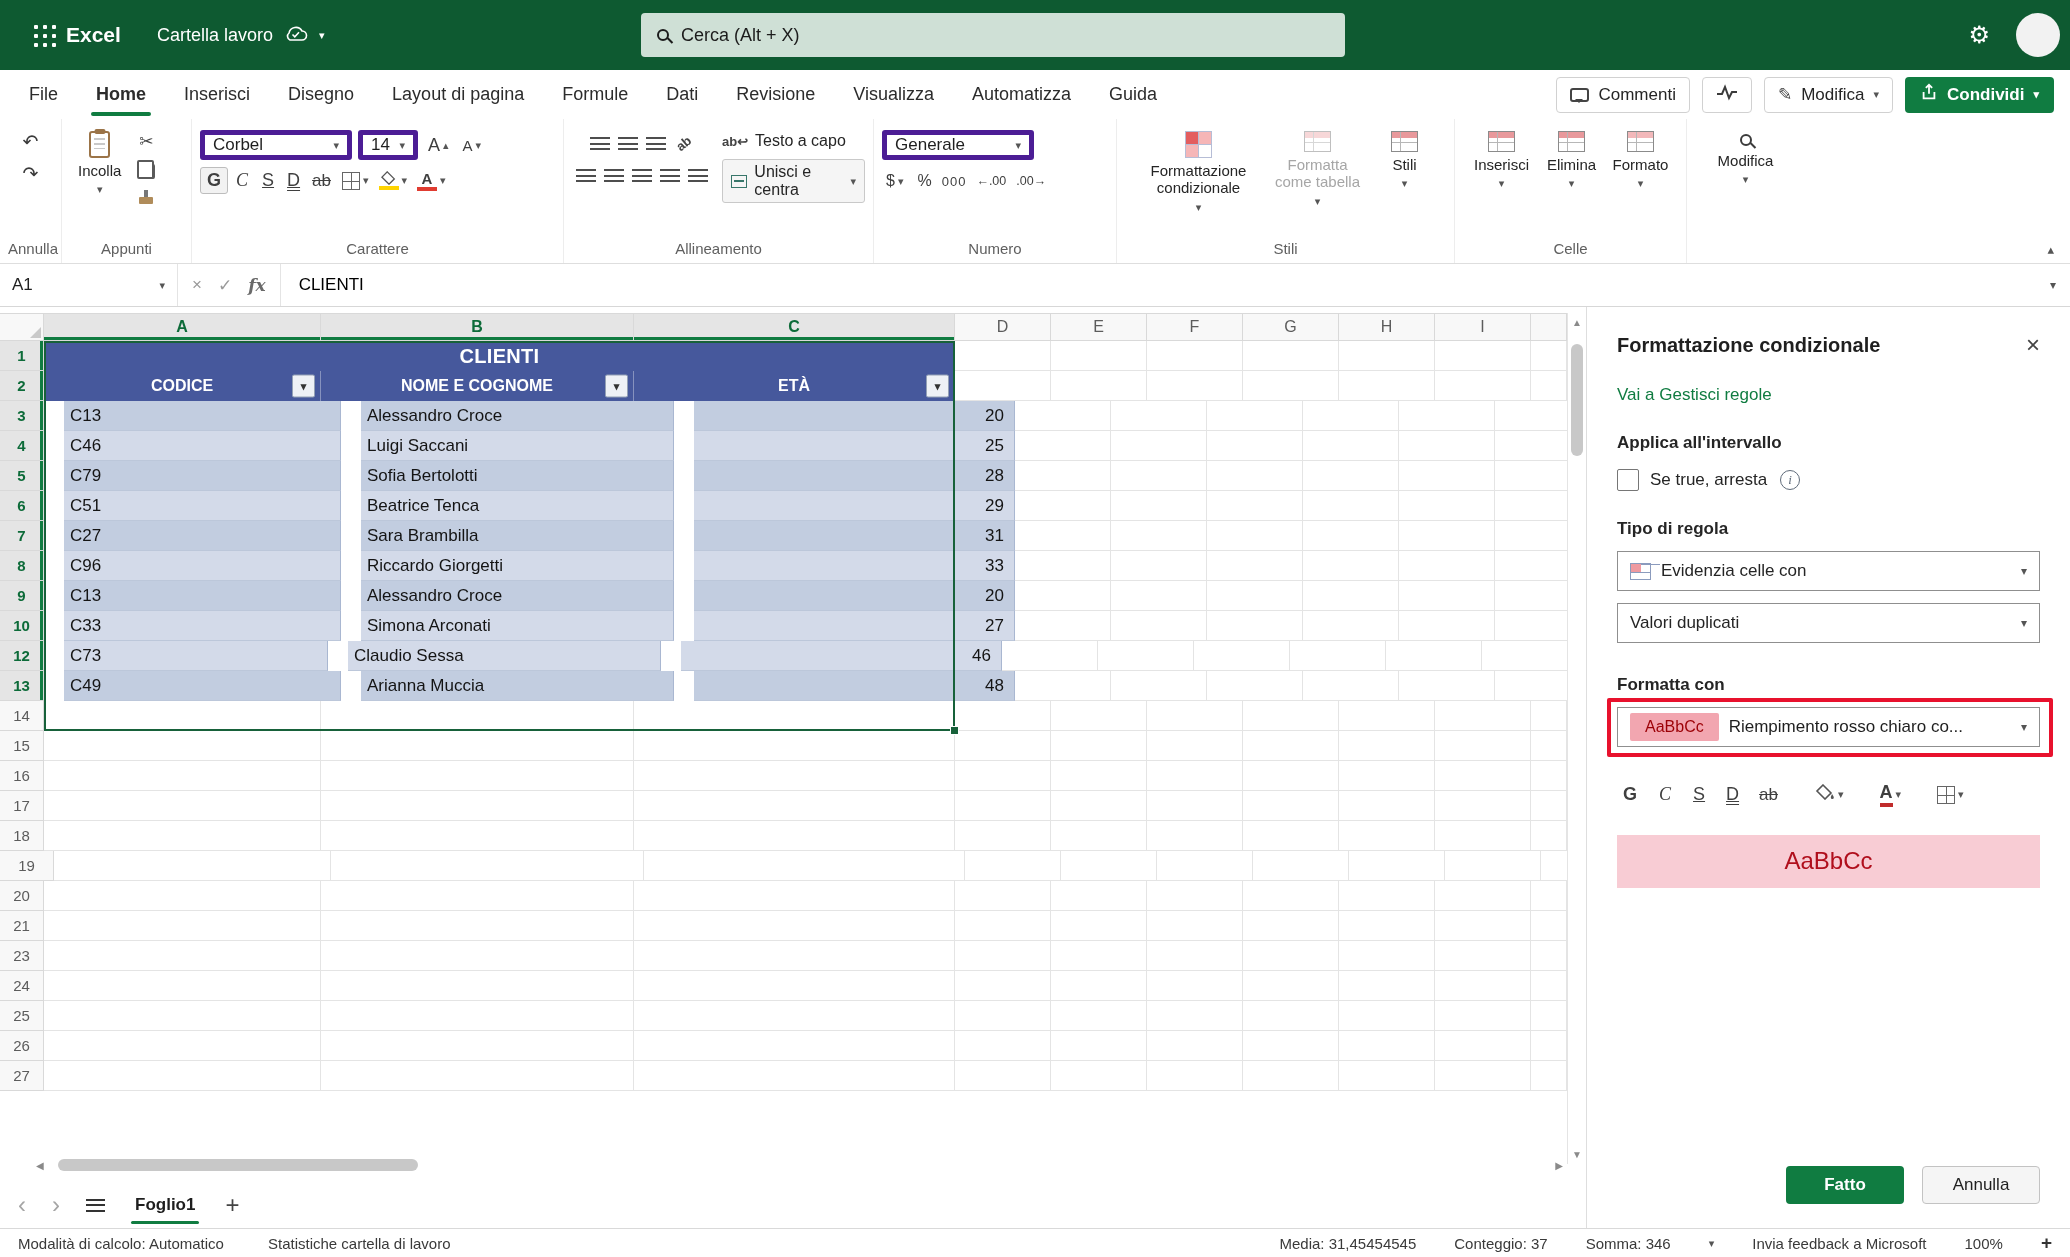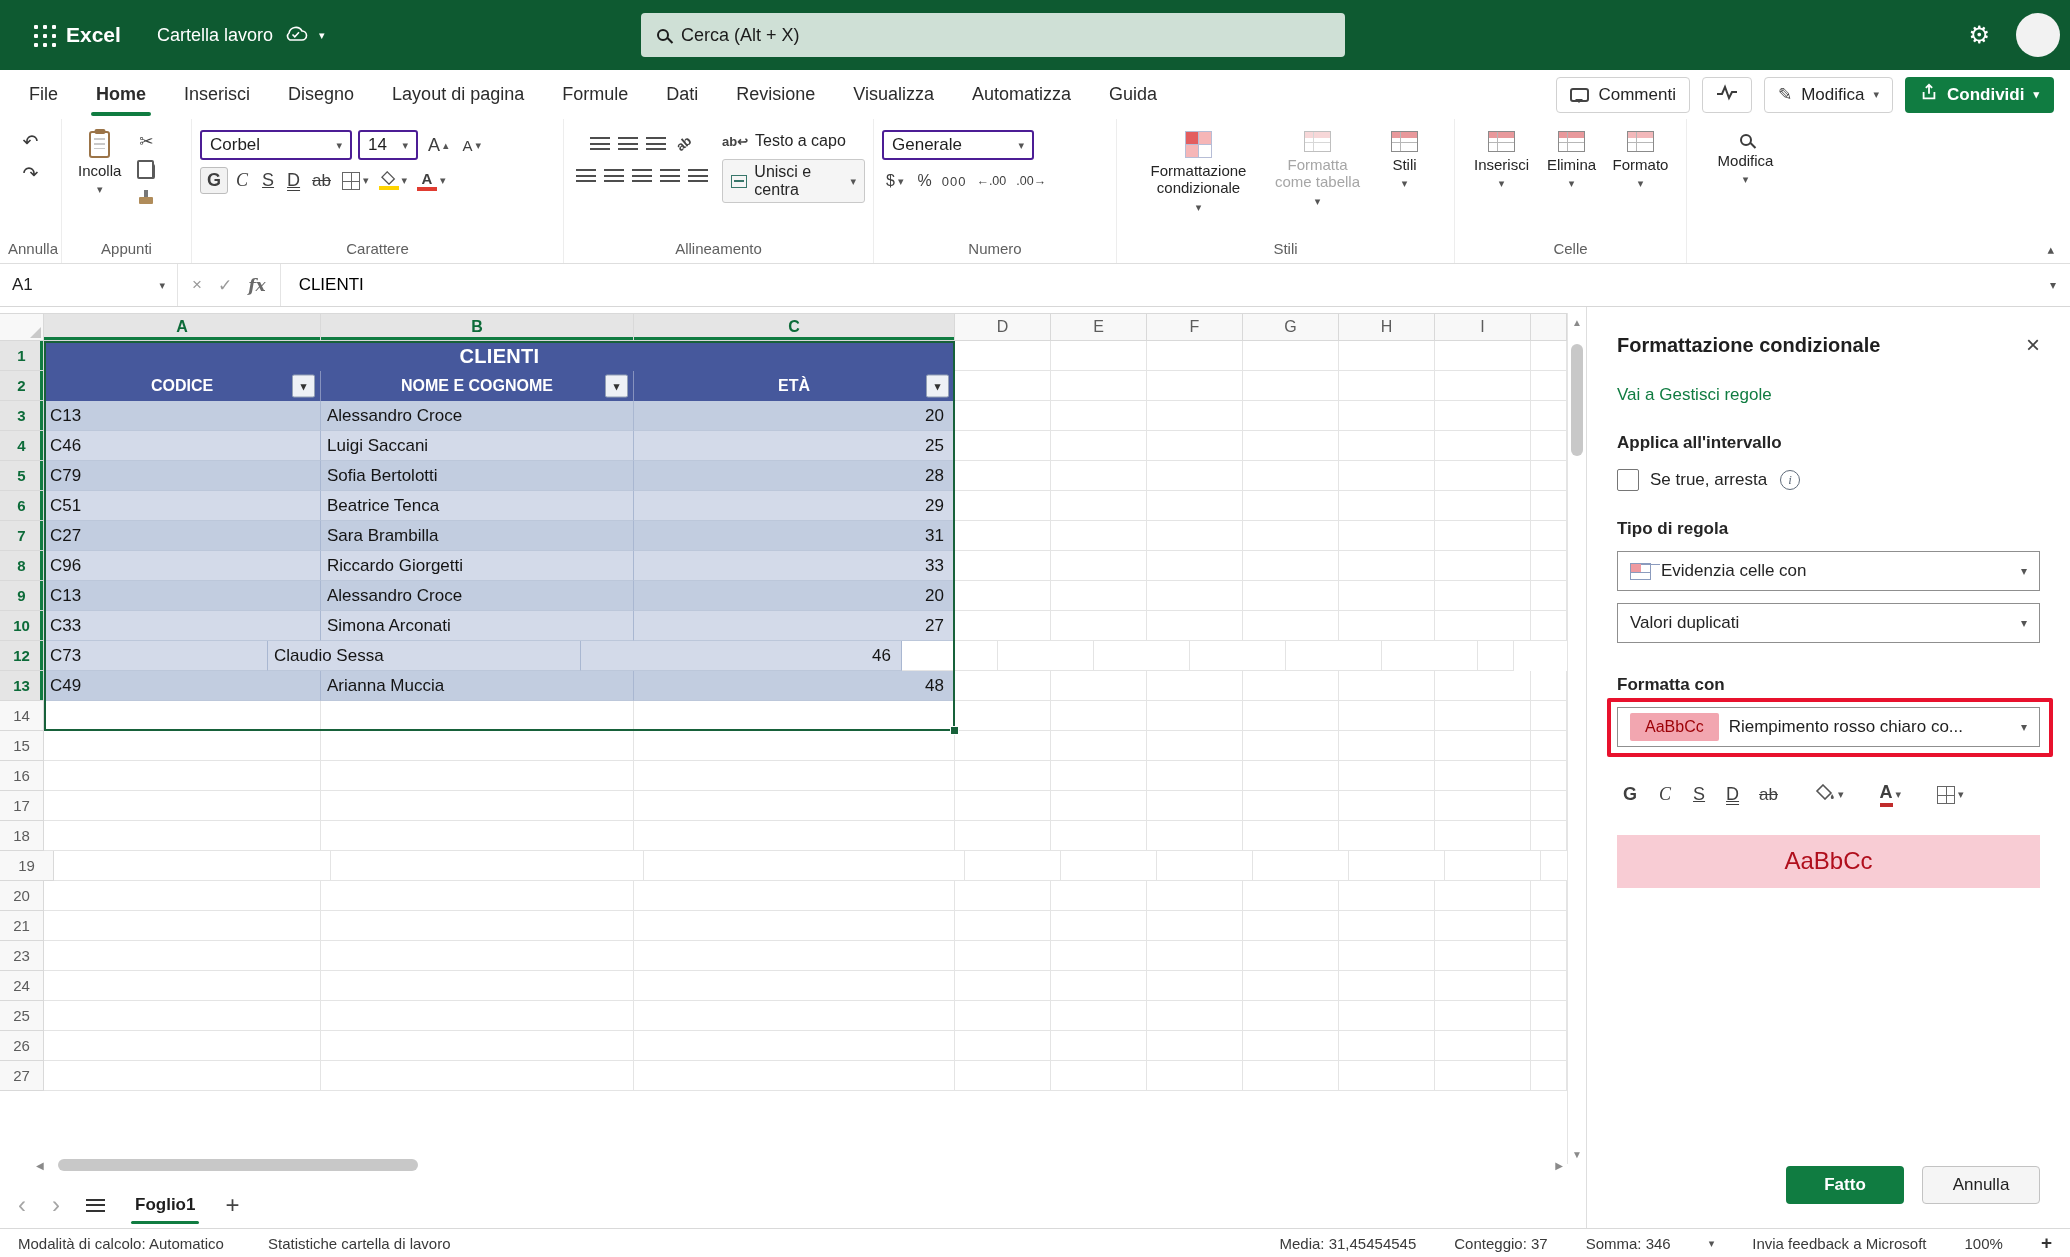--- a/index.html
+++ b/index.html
@@ -49,21 +49,21 @@
   .bigbtn .car{margin-top:1px;}
   .dimtxt{color:#a6a6a6;}
   .ic-clip{width:21px;height:27px;border:2px solid #9b7448;border-radius:3px;background:#fff;position:relative;}
   .ic-clip::before{content:'';position:absolute;left:50%;top:-4px;transform:translateX(-50%);width:11px;height:5px;background:#9b7448;border-radius:2px;}
   .ic-clip::after{content:'';position:absolute;left:3px;top:5px;right:3px;height:11px;background:repeating-linear-gradient(to bottom,#c9c9c9 0 2px,transparent 2px 5px);}
   .ic-cut{font-size:17px;color:#444;}
   .ic-copy{position:relative;width:13px;height:15px;border:2px solid #5a5a5a;border-radius:2px;background:#fff;margin:4px 0 0 5px;}
   .ic-copy::before{content:'';position:absolute;left:-7px;top:-6px;width:13px;height:15px;border:2px solid #5a5a5a;border-radius:2px;background:#fff;}
   .ic-painter{position:relative;width:14px;height:7px;background:#b08c5a;border-radius:1px;margin-top:10px;}
   .ic-painter::before{content:'';position:absolute;left:5px;top:-7px;width:4px;height:7px;background:#777;}
-  .selbox{border:2px solid #4c1d95;border-radius:3px;height:30px;display:flex;align-items:center;padding:0 8px;font-size:17px;background:#fff;color:#1f1f1f;}
+  .selbox{border:5px solid #4c1d95;border-radius:3px;height:30px;display:flex;align-items:center;padding:0 8px;font-size:17px;background:#fff;color:#1f1f1f;}
   .selbox .car{margin-left:auto;}
   .fontrow{display:flex;align-items:center;gap:6px;}
   .fmt-b{font-size:18px;color:#3f3f3f;font-weight:700;padding:2px 6px;border-radius:3px;}
   .fmt-i{font-size:18px;color:#3f3f3f;font-style:italic;font-family:"Liberation Serif",serif;padding:2px 6px;}
   .fmt-u{font-size:18px;color:#3f3f3f;text-decoration:underline;padding:2px 6px;}
   .fmt-du{font-size:18px;color:#3f3f3f;text-decoration:underline;text-decoration-style:double;padding:2px 5px;}
   .fmt-s{font-size:17px;color:#3f3f3f;text-decoration:line-through;padding:2px 5px;}
   .fmt-b.pressed{border:1px solid #bdbdbd;background:#f2f2f2;}
   .ic-borders{display:inline-block;width:18px;height:18px;border:1px solid #666;position:relative;}
   .ic-borders::before{content:'';position:absolute;left:50%;top:0;bottom:0;width:1px;background:#666;}
@@ -113,21 +113,21 @@
   .colhead.sel-c{background:#e5e5e5;color:#0d6b39;font-weight:700;box-shadow:inset 0 -3px 0 var(--accent,#107c41);}
   .rowswrap{position:absolute;left:0;top:34px;}
   .grow{display:flex;height:30px;}
   .rowhead{height:30px;background:#f8f8f8;border-right:1px solid #d9d9d9;border-bottom:1px solid #d9d9d9;display:flex;align-items:center;justify-content:center;font-size:15px;color:#5c5c5c;flex:none;}
   .rowhead.sel-r{background:#e5e5e5;color:#0d6b39;font-weight:700;box-shadow:inset -3px 0 0 var(--accent,#107c41);}
   .gcell{height:30px;flex:none;display:flex;align-items:center;}
   .gcell.cell{border-right:1px solid #e4e4e4;border-bottom:1px solid #e4e4e4;background:#fff;}
   .t-title{background:var(--th,#46589c);color:#fff;font-weight:700;font-size:20px;justify-content:center;letter-spacing:.3px;}
   .t-head{background:var(--th,#46589c);color:#fff;font-weight:700;font-size:16px;justify-content:center;position:relative;border-right:1px solid rgba(255,255,255,.35);}
   .ic-filter{position:absolute;right:5px;top:50%;transform:translateY(-50%);width:23px;height:23px;background:#eef1f6;border:1px solid #93a0b5;border-radius:2px;display:flex;align-items:center;justify-content:center;font-size:11px;color:#333;}
-  .t-cell{font-size:17px;color:#141414;border-right:1px solid #a9b7d1;border-bottom:1px solid #bcc7da;}
+  .t-cell{font-size:17px;color:#141414;border-right:1px solid #a9b7d1;border-bottom:1px solid #bcc7da;margin-left:20px;}
   .t-cell.band-a{background:var(--band-a,#c2cde0);}
   .t-cell.band-b{background:var(--band-b,#d3dae9);}
   .t-cell.code,.t-cell.name{padding-left:6px;}
   .t-cell.age{justify-content:flex-end;padding-right:10px;}
   .sel-border{position:absolute;left:44px;top:34px;width:911px;height:390px;border:2.5px solid #17613a;pointer-events:none;}
   .sel-handle{position:absolute;right:-6px;bottom:-6px;width:9px;height:9px;background:#17613a;border:1.5px solid #fff;}
   .hscroll{position:absolute;left:36px;right:4px;top:848px;height:20px;display:flex;align-items:center;gap:4px;}
   .sarrow{font-size:10px;color:#8a8a8a;flex:none;}
   .htrack{flex:1;height:14px;position:relative;}
   .hthumb{position:absolute;left:10px;top:1px;width:360px;height:12px;background:#c8c8c8;border-radius:7px;}
@@ -612,21 +612,21 @@
         <div class="gcell cell" style="width: 96px;"></div>
         <div class="gcell cell" style="width: 96px;"></div>
         <div class="gcell cell" style="width: 96px;"></div>
         <div class="gcell cell" style="width: 96px;"></div>
         <div class="gcell cell" style="width: 96px;"></div>
         <div class="gcell cell" style="width: 96px;"></div>
         <div class="gcell cell" style="width: 36px;"></div>
       </div>
       <div class="grow">
         <div class="rowhead sel-r" style="width: 44px;">12</div>
-        <div class="gcell t-cell code band-b" style="width: 224px;">C73</div>
+        <div class="gcell t-cell code band-b" style="width: 264px;">C73</div>
         <div class="gcell t-cell name band-b" style="width: 313px;">Claudio Sessa</div>
         <div class="gcell t-cell age band-b" style="width: 321px;">46</div>
         <div class="gcell cell" style="width: 96px;"></div>
         <div class="gcell cell" style="width: 96px;"></div>
         <div class="gcell cell" style="width: 96px;"></div>
         <div class="gcell cell" style="width: 96px;"></div>
         <div class="gcell cell" style="width: 96px;"></div>
         <div class="gcell cell" style="width: 96px;"></div>
         <div class="gcell cell" style="width: 36px;"></div>
       </div>

